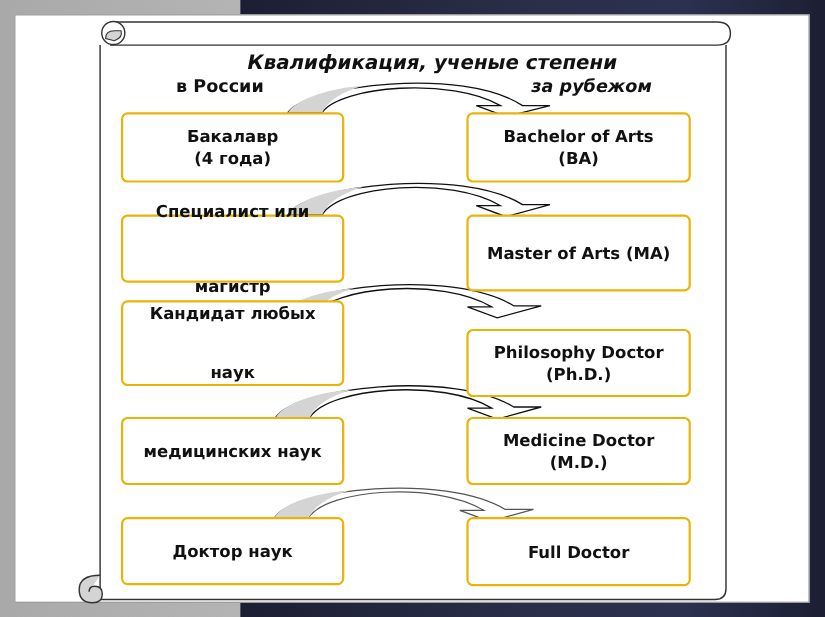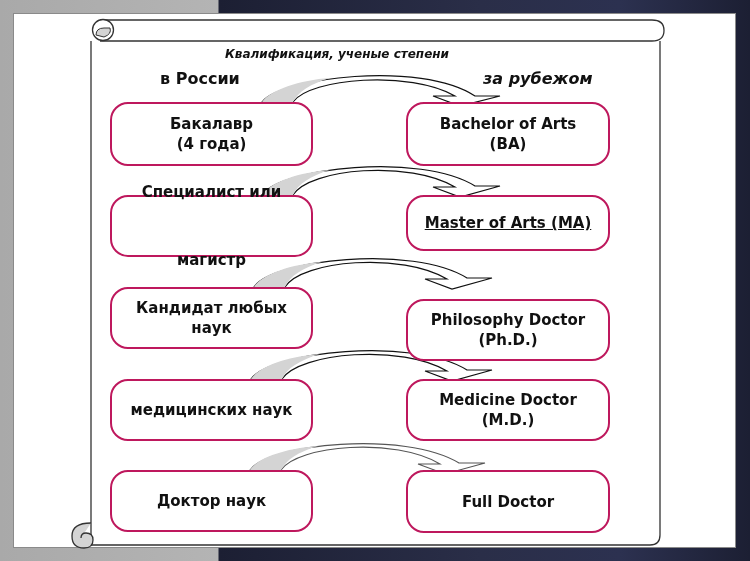--- a/index.html
+++ b/index.html
@@ -8,39 +8,39 @@
     background: linear-gradient(90deg, #a9a9a9 0px, #b4b4b4 218px, #1c1f33 219px, #2a2e48 480px, #2c3150 620px, #1c1f33 750px);
     font-family: "DejaVu Sans", sans-serif;
   }
   .slide {
     position:absolute; left:13px; top:13px; width:723px; height:535px;
     background:#ffffff; border:1px solid #8a8a8a; box-sizing:border-box;
   }
   svg.frame { position:absolute; left:0; top:0; }
   .title {
     position:absolute; left:225px; top:47px; width:400px;
-    font-style:italic; font-weight:bold; font-size:12px; color:#111;
+    font-style:italic; font-weight:bold; font-size:18px; color:#111;
     white-space:nowrap;
   }
   .sub-left {
     position:absolute; left:160px; top:69px;
     font-weight:bold; font-size:16px; color:#111;
   }
   .sub-right {
     position:absolute; left:483px; top:69px;
     font-style:italic; font-weight:bold; font-size:16px; color:#111;
   }
   .box {
     position:absolute; box-sizing:border-box;
-    border:2px solid #be185d; border-radius:18px; background:#fff;
+    border:2px solid #eab308; border-radius:6px; background:#fff;
     display:flex; flex-direction:column; align-items:center; justify-content:center;
     font-weight:bold; font-size:15px; color:#111; text-align:center; line-height:20px;
   }
   .box.left { left:110px; width:203px; }
-  .box.right { left:406px; width:204px; }
+  .box.right { left:424px; width:204px; }
   .box span { display:block; }
 </style>
 </head>
 <body>
 
 <div class="slide"></div>
 
 <svg class="frame" width="750" height="561" viewBox="0 0 750 561">
 
   <path d="M91 41 L91 545 L650 545 Q660 545 660 535 L660 41" fill="none" stroke="#333" stroke-width="1.3"></path>
@@ -88,25 +88,25 @@
 </div>
 <div class="box right" style="top:102px;height:64px;">
   <span>Bachelor of Arts</span>
   <span>(BA)</span>
 </div>
 
 <div class="box left" style="top:195px;height:62px;gap:48px;">
   <span>Специалист или</span>
   <span>магистр</span>
 </div>
-<div class="box right" style="top:195px;height:56px;text-decoration:underline;">
+<div class="box right" style="top:195px;height:70px;">
   <span>Master of Arts (MA)</span>
 </div>
 
-<div class="box left" style="top:287px;height:62px;">
+<div class="box left" style="top:273px;height:78px;justify-content:space-between;">
   <span>Кандидат любых</span>
   <span>наук</span>
 </div>
 <div class="box right" style="top:287px;height:62px;margin-top:12px;">
   <span>Philosophy Doctor</span>
   <span>(Ph.D.)</span>
 </div>
 
 <div class="box left" style="top:379px;height:62px;">
   <span>медицинских наук</span>

